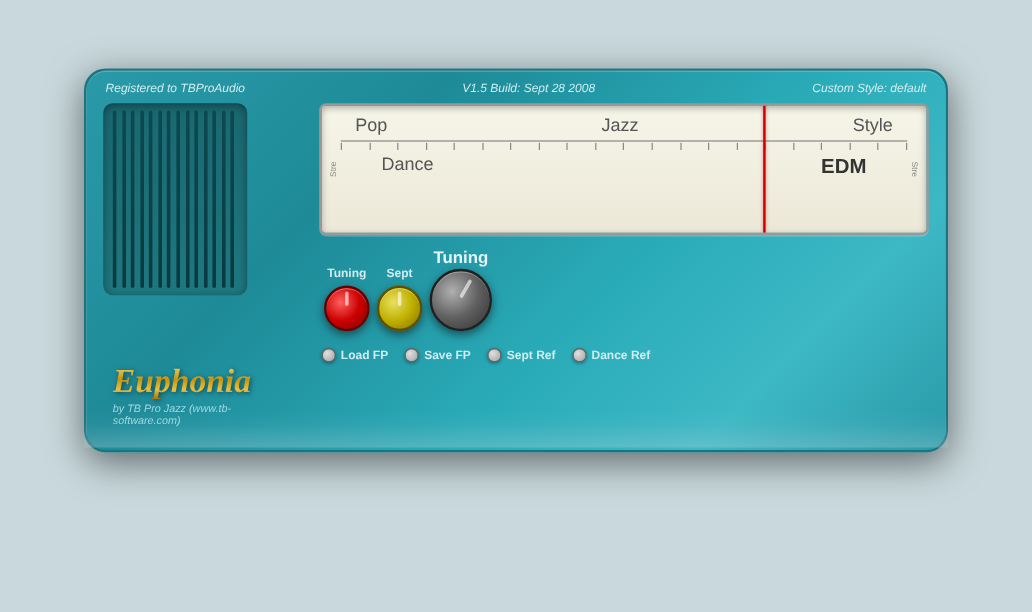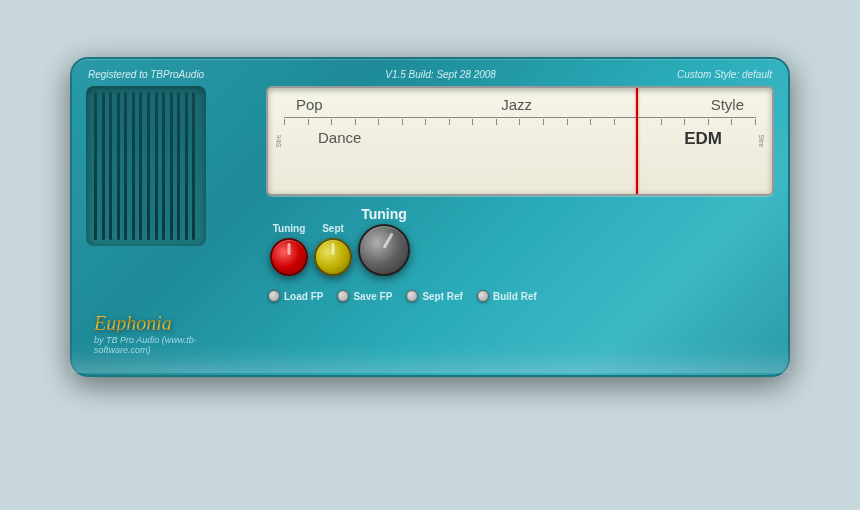--- a/index.html
+++ b/index.html
@@ -86,23 +86,23 @@
 
     .logo-area {
       position: absolute;
       bottom: 10px;
       left: 8px;
       width: 155px;
     }
 
     .logo-euphonia {
       font-family: Georgia, serif;
-      font-size: 20px;
+      font-size: 28px;
       font-style: italic;
-      font-weight: normal;
+      font-weight: bold;
       background: linear-gradient(180deg, #f0d060 0%, #c8940a 40%, #e8c040 70%, #a07010 100%);
       -webkit-background-clip: text;
       -webkit-text-fill-color: transparent;
       background-clip: text;
       text-shadow: none;
       line-height: 1;
       filter: drop-shadow(1px 1px 2px rgba(0,0,0,0.5));
     }
 
     .logo-sub {
@@ -351,21 +351,21 @@
           <div class="speaker-bar"></div>
           <div class="speaker-bar"></div>
           <div class="speaker-bar"></div>
           <div class="speaker-bar"></div>
           <div class="speaker-bar"></div>
           <div class="speaker-bar"></div>
         </div>
 
         <div class="logo-area">
           <div class="logo-euphonia">Euphonia</div>
-          <div class="logo-sub">by TB Pro Audio (www.tb-software.com)</div>
+          <div class="logo-sub">by TB Pro Jazz (www.tb-software.com)</div>
         </div>
       </div>
 
       <div class="right-section">
 
         <div class="meter-display">
           <span class="side-label-left">Stre</span>
           <span class="side-label-right">Stre</span>
 
           <div style="display:flex; justify-content:space-between; padding: 8px 28px 0 28px;">
@@ -439,21 +439,21 @@
           <div class="bottom-btn">
             <div class="btn-led"></div>
             <span class="btn-text">Save FP</span>
           </div>
           <div class="bottom-btn">
             <div class="btn-led"></div>
             <span class="btn-text">Sept Ref</span>
           </div>
           <div class="bottom-btn">
             <div class="btn-led"></div>
-            <span class="btn-text">Build Ref</span>
+            <span class="btn-text">Dance Ref</span>
           </div>
         </div>
 
       </div>
     </div>
   </div>
 
   <div class="reflection"></div>
 </div>
 

